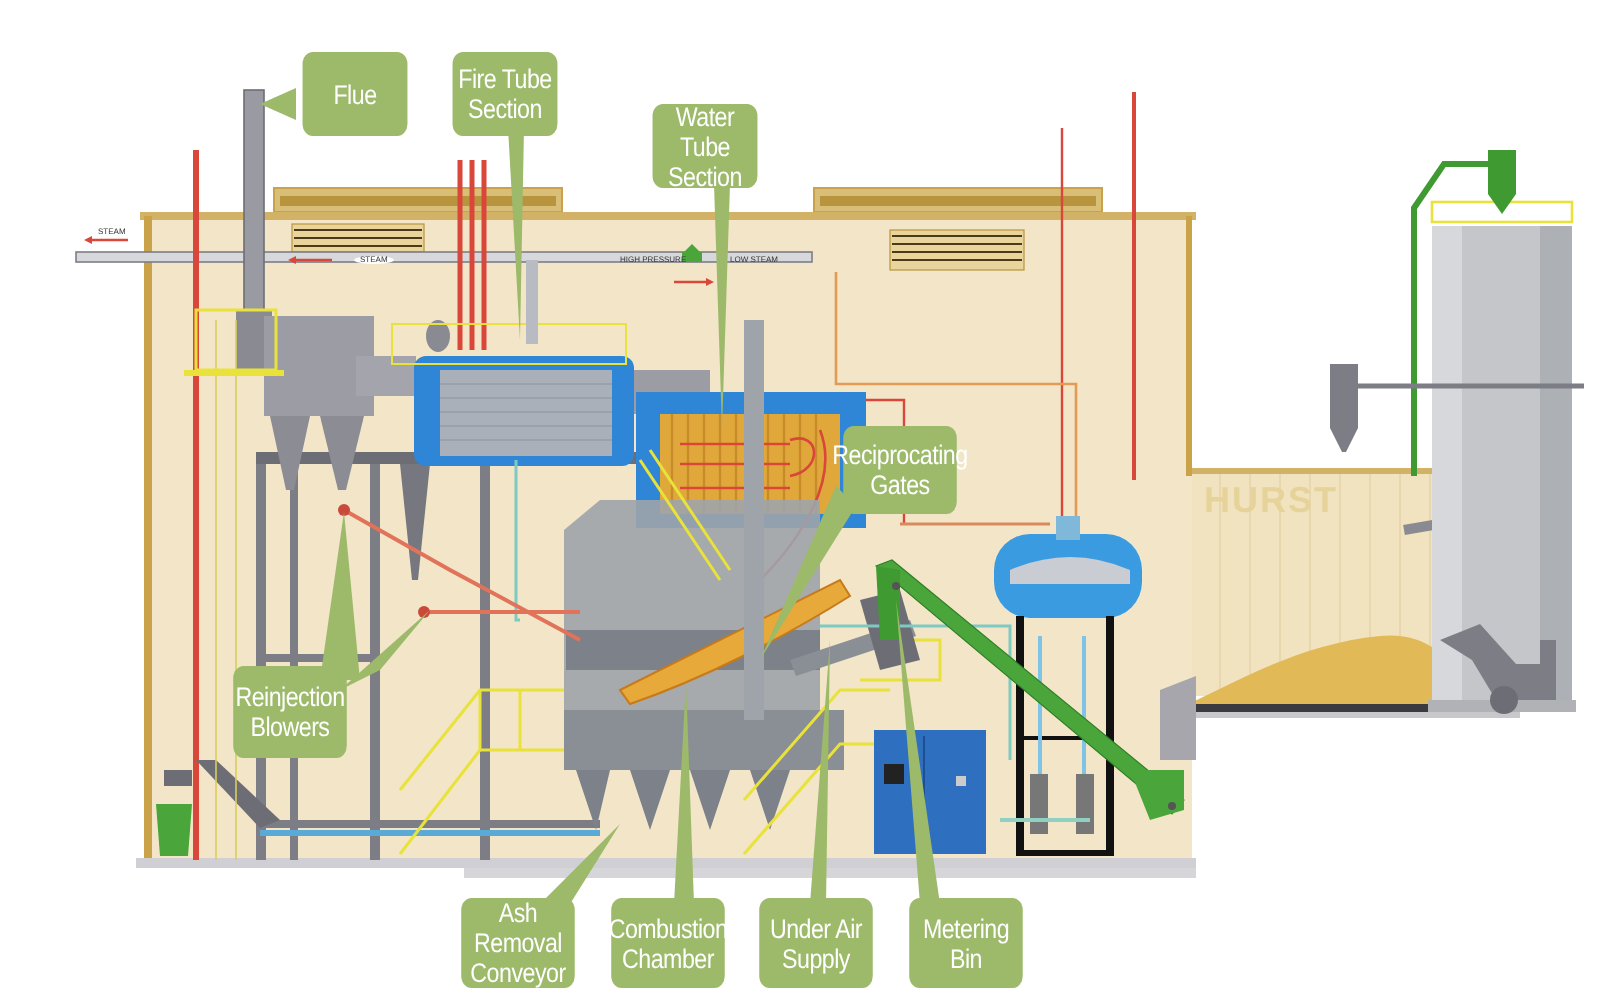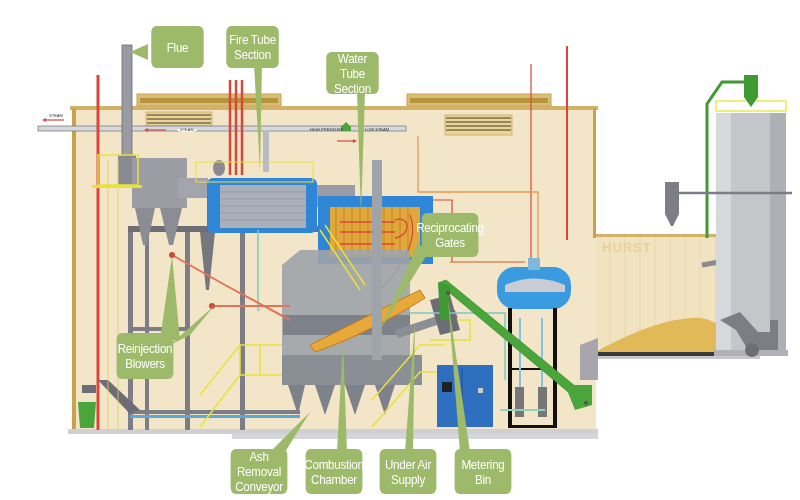--- a/index.html
+++ b/index.html
@@ -1,20 +1,20 @@
 <!DOCTYPE html>
 <html><head>
 <meta charset="utf-8">
 <style>
   html,body{margin:0;padding:0;background:#ffffff;}
   body{width:800px;height:500px;position:relative;overflow:hidden;font-family:"Liberation Sans",sans-serif;}
   svg.scene{position:absolute;left:0;top:0;width:800px;height:500px;}
   .callout{position:absolute;background:#9db96a;border-radius:6px;color:#ffffff;font-family:"Liberation Sans",sans-serif;font-size:13.5px;line-height:15px;text-align:center;display:flex;align-items:center;justify-content:center;letter-spacing:-0.3px;transform:scaleX(0.86);transform-origin:center;}
   .pipe-label{position:absolute;font-size:4px;color:#333;font-family:"Liberation Sans",sans-serif;white-space:nowrap;}
-  .hurst{position:absolute;font-family:"Liberation Sans",sans-serif;font-weight:bold;font-size:13px;color:#e6d39a;letter-spacing:1px;}
+  .hurst{position:absolute;font-family:"Liberation Sans",sans-serif;font-weight:bold;font-size:18px;color:#e6d39a;letter-spacing:1px;}
 </style>
 </head>
 <body>
 
 <svg class="scene" viewBox="0 0 800 500" xmlns="http://www.w3.org/2000/svg">
 
   <g>
     <rect x="137" y="94" width="144" height="12" fill="#d9be78" stroke="#c9a24a" stroke-width="1"></rect>
     <rect x="140" y="98" width="138" height="5" fill="#b8943e"></rect>
     <rect x="407" y="94" width="144" height="12" fill="#d9be78" stroke="#c9a24a" stroke-width="1"></rect>

